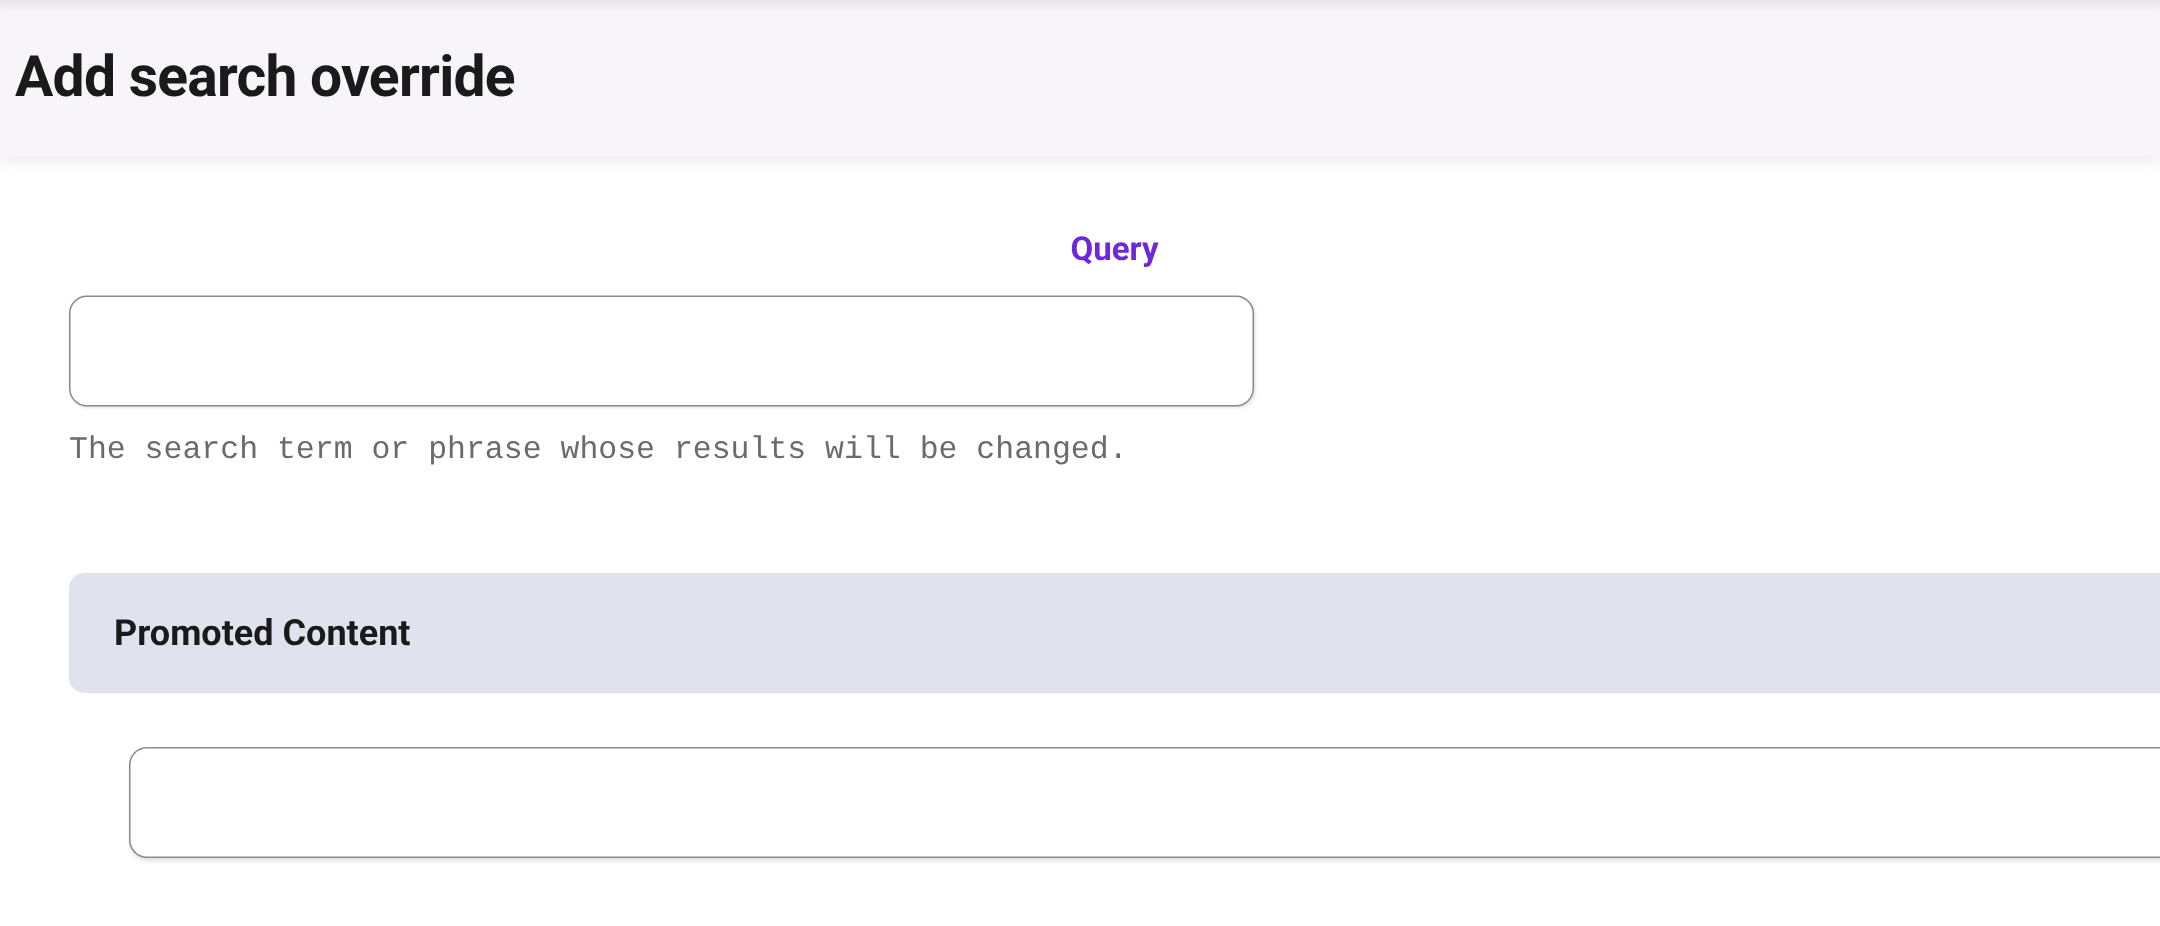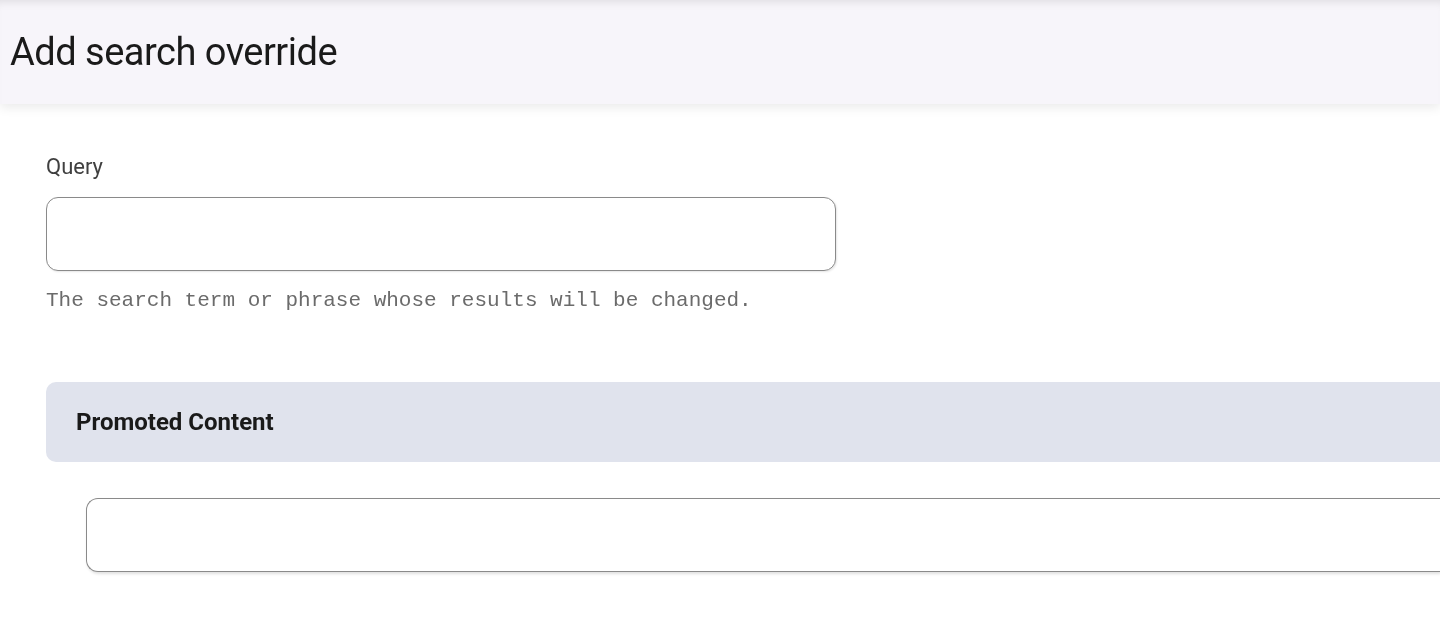--- a/index.html
+++ b/index.html
@@ -18,39 +18,40 @@
     
     .header {
       background: #f7f5fa;
       padding: 30px 10px 30px 10px;
       box-shadow: 0 4px 10px rgba(0,0,0,0.08), inset 0 8px 8px -6px rgba(0,0,0,0.1);
       position: relative;
     }
     
     .page-title {
       font-size: 38px;
-      font-weight: 400;
+      font-weight: 700;
       color: #1a1a1a;
       letter-spacing: -0.5px;
     }
     
     .content {
       padding: 50px 0 0 46px;
     }
     
     .form-group {
       margin-bottom: 70px;
     }
     
     .field-label {
       display: block;
       font-size: 22px;
-      font-weight: 400;
-      color: #404040;
+      font-weight: 700;
+      color: #6d28d9;
       margin-bottom: 18px;
+      text-align: center;
     }
     
     .text-input {
       width: 790px;
       height: 74px;
       border: 1px solid #8a8a8a;
       border-radius: 12px;
       padding: 0 20px;
       font-size: 20px;
       background: #ffffff;

